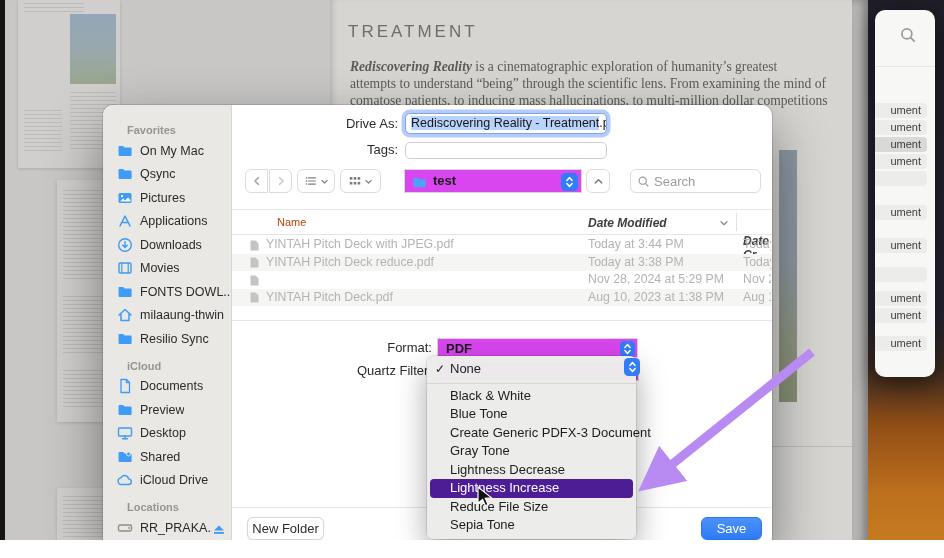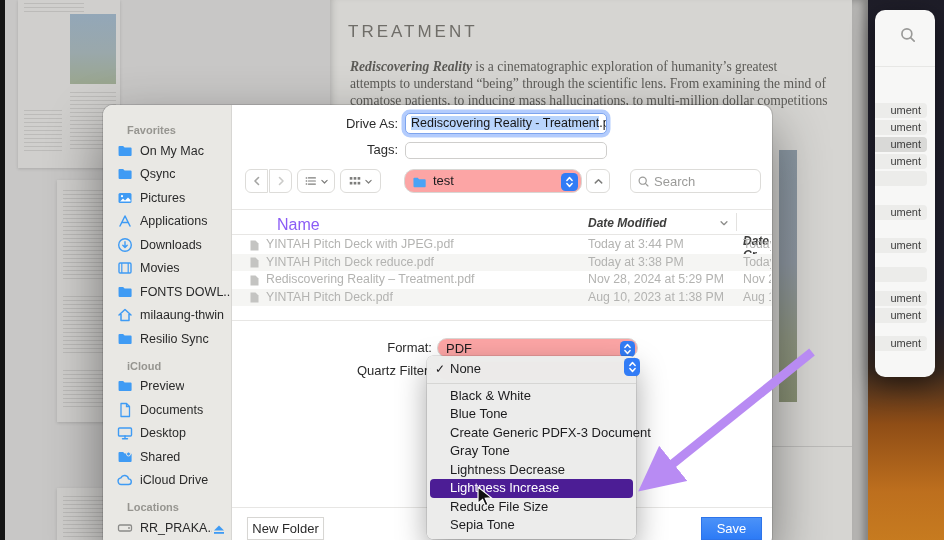--- a/index.html
+++ b/index.html
@@ -50,36 +50,36 @@
   .name-field{left:302px;top:8px;width:202px;height:21px;background:#fff;border:1px solid #7da4ee;border-radius:5px;
     box-shadow:0 0 0 3.5px rgba(87,143,250,.45);box-sizing:border-box;font-size:12.5px;line-height:19px;
     padding-left:5px;white-space:nowrap;overflow:hidden;color:#161616;}
   .sel{background:#b8d4fc;}
   .tags-field{left:302px;top:37px;width:202px;height:17px;background:#fff;border:1px solid #cfcecc;border-radius:5px;box-sizing:border-box;}
 
   .tb-btn{background:#fff;border:1px solid #dddcd9;border-radius:6px;box-sizing:border-box;
     display:flex;align-items:center;justify-content:center;color:#7d7d7b;}
   .stepper{background:#327cf6;border-radius:4.5px;display:flex;align-items:center;justify-content:center;}
   .stepper svg{width:11px;height:14px;color:#fff;}
-  .popup{background:#fca5a5;border:1px solid #d8d7d4;border-radius:10px;box-sizing:border-box;font-size:13px;color:#1c1c1e;}
+  .popup{background:#d946ef;border:1px solid #d8d7d4;border-radius:0;box-sizing:border-box;font-size:13px;color:#1c1c1e;font-weight:bold;}
   .search-field{border:1px solid #dddcd9;border-radius:6px;background:#fff;display:flex;align-items:center;box-sizing:border-box;padding-left:6px;}
   .search-field input{border:none;outline:none;width:90px;font-size:13px;color:#333;background:transparent;
     font-family:"Liberation Sans",sans-serif;padding-left:4px;}
   .search-field input::placeholder{color:#9b9b99;}
 
-  .hdr-text{font-size:16px;color:#8b5cf6;}
+  .hdr-text{font-size:11px;color:#c2410c;}
   .hdr-bold{font-size:12px;color:#3e3e3d;font-weight:700;font-style:italic;}
   .hline{background:#e7e6e4;height:1px;}
   .vline{background:#e3e2e0;width:1px;}
   .file-row{left:129px;width:540px;height:17.5px;}
   .file-row.alt{background:#f5f5f3;}
   .file-cell{position:absolute;font-size:12.3px;color:#b3b3b1;line-height:17.5px;white-space:nowrap;text-align:center;}
   .pdf-ic{position:absolute;left:18px;top:3.5px;width:9px;height:11px;color:#c4c4c2;}
 
-  .btn{background:#fff;border:1px solid #d7d6d3;border-radius:0;font-size:13px;color:#2b2b2b;
+  .btn{background:#fff;border:1px solid #d7d6d3;border-radius:6px;font-size:13px;color:#2b2b2b;
     display:flex;align-items:center;justify-content:center;box-sizing:border-box;box-shadow:0 .5px 1px rgba(0,0,0,.08);}
   .btn.primary{background:linear-gradient(#4b92f8,#2d7bf6);border-color:#2d74ea;color:#fff;}
 
   
   .menu{left:427px;top:356px;width:209px;background:rgba(236,236,235,.98);border-radius:6px;
     box-shadow:0 0 0 .5px rgba(0,0,0,.18),0 12px 30px rgba(0,0,0,.35);padding:4px 0;z-index:50;}
   .menu-item{position:relative;height:18.5px;line-height:18.5px;margin:0 3px;padding-left:20px;
     border-radius:4px;font-size:13px;color:#1c1c1e;white-space:nowrap;}
   .menu-item.hl{background:#4c1d95;color:#fff;}
   .menu-check{position:absolute;left:5px;top:0;font-size:12px;}
@@ -288,29 +288,29 @@
       <div class="sb-item">
           <svg class="ic">
             <use href="#i-folder"></use>
           </svg>
           <span class="sb-label">Resilio Sync</span>
         </div>
 
       <div class="sb-title">iCloud</div>
       <div class="sb-item">
           <svg class="ic">
+            <use href="#i-doc"></use>
+          </svg>
+          <span class="sb-label">Documents</span>
+        </div>
+      <div class="sb-item">
+          <svg class="ic">
             <use href="#i-folder"></use>
           </svg>
           <span class="sb-label">Preview</span>
-        </div>
-      <div class="sb-item">
-          <svg class="ic">
-            <use href="#i-doc"></use>
-          </svg>
-          <span class="sb-label">Documents</span>
         </div>
       <div class="sb-item">
           <svg class="ic">
             <use href="#i-desktop"></use>
           </svg>
           <span class="sb-label">Desktop</span>
         </div>
       <div class="sb-item">
           <svg class="ic">
             <use href="#i-shared"></use>
@@ -420,21 +420,20 @@
           <use href="#i-page"></use>
         </svg>
       <span class="file-cell" style="left:34px;">YINTAH Pitch Deck reduce.pdf</span>
       <span class="file-cell" style="left:356px;">Today at 3:38 PM</span>
       <span class="file-cell" style="left:511px;width:28px;overflow:hidden;">Today</span>
     </div>
     <div class="abs file-row" style="top:166px;">
       <svg class="pdf-ic ic">
           <use href="#i-page"></use>
         </svg>
-      <span class="file-cell" style="left:34px;">Rediscovering Reality – Treatment.pdf</span>
       <span class="file-cell" style="left:356px;">Nov 28, 2024 at 5:29 PM</span>
       <span class="file-cell" style="left:511px;width:28px;overflow:hidden;">Nov 28</span>
     </div>
     <div class="abs file-row alt" style="top:183.5px;">
       <svg class="pdf-ic ic">
           <use href="#i-page"></use>
         </svg>
       <span class="file-cell" style="left:34px;">YINTAH Pitch Deck.pdf</span>
       <span class="file-cell" style="left:356px;">Aug 10, 2023 at 1:38 PM</span>
       <span class="file-cell" style="left:511px;width:28px;overflow:hidden;">Aug 10</span>

